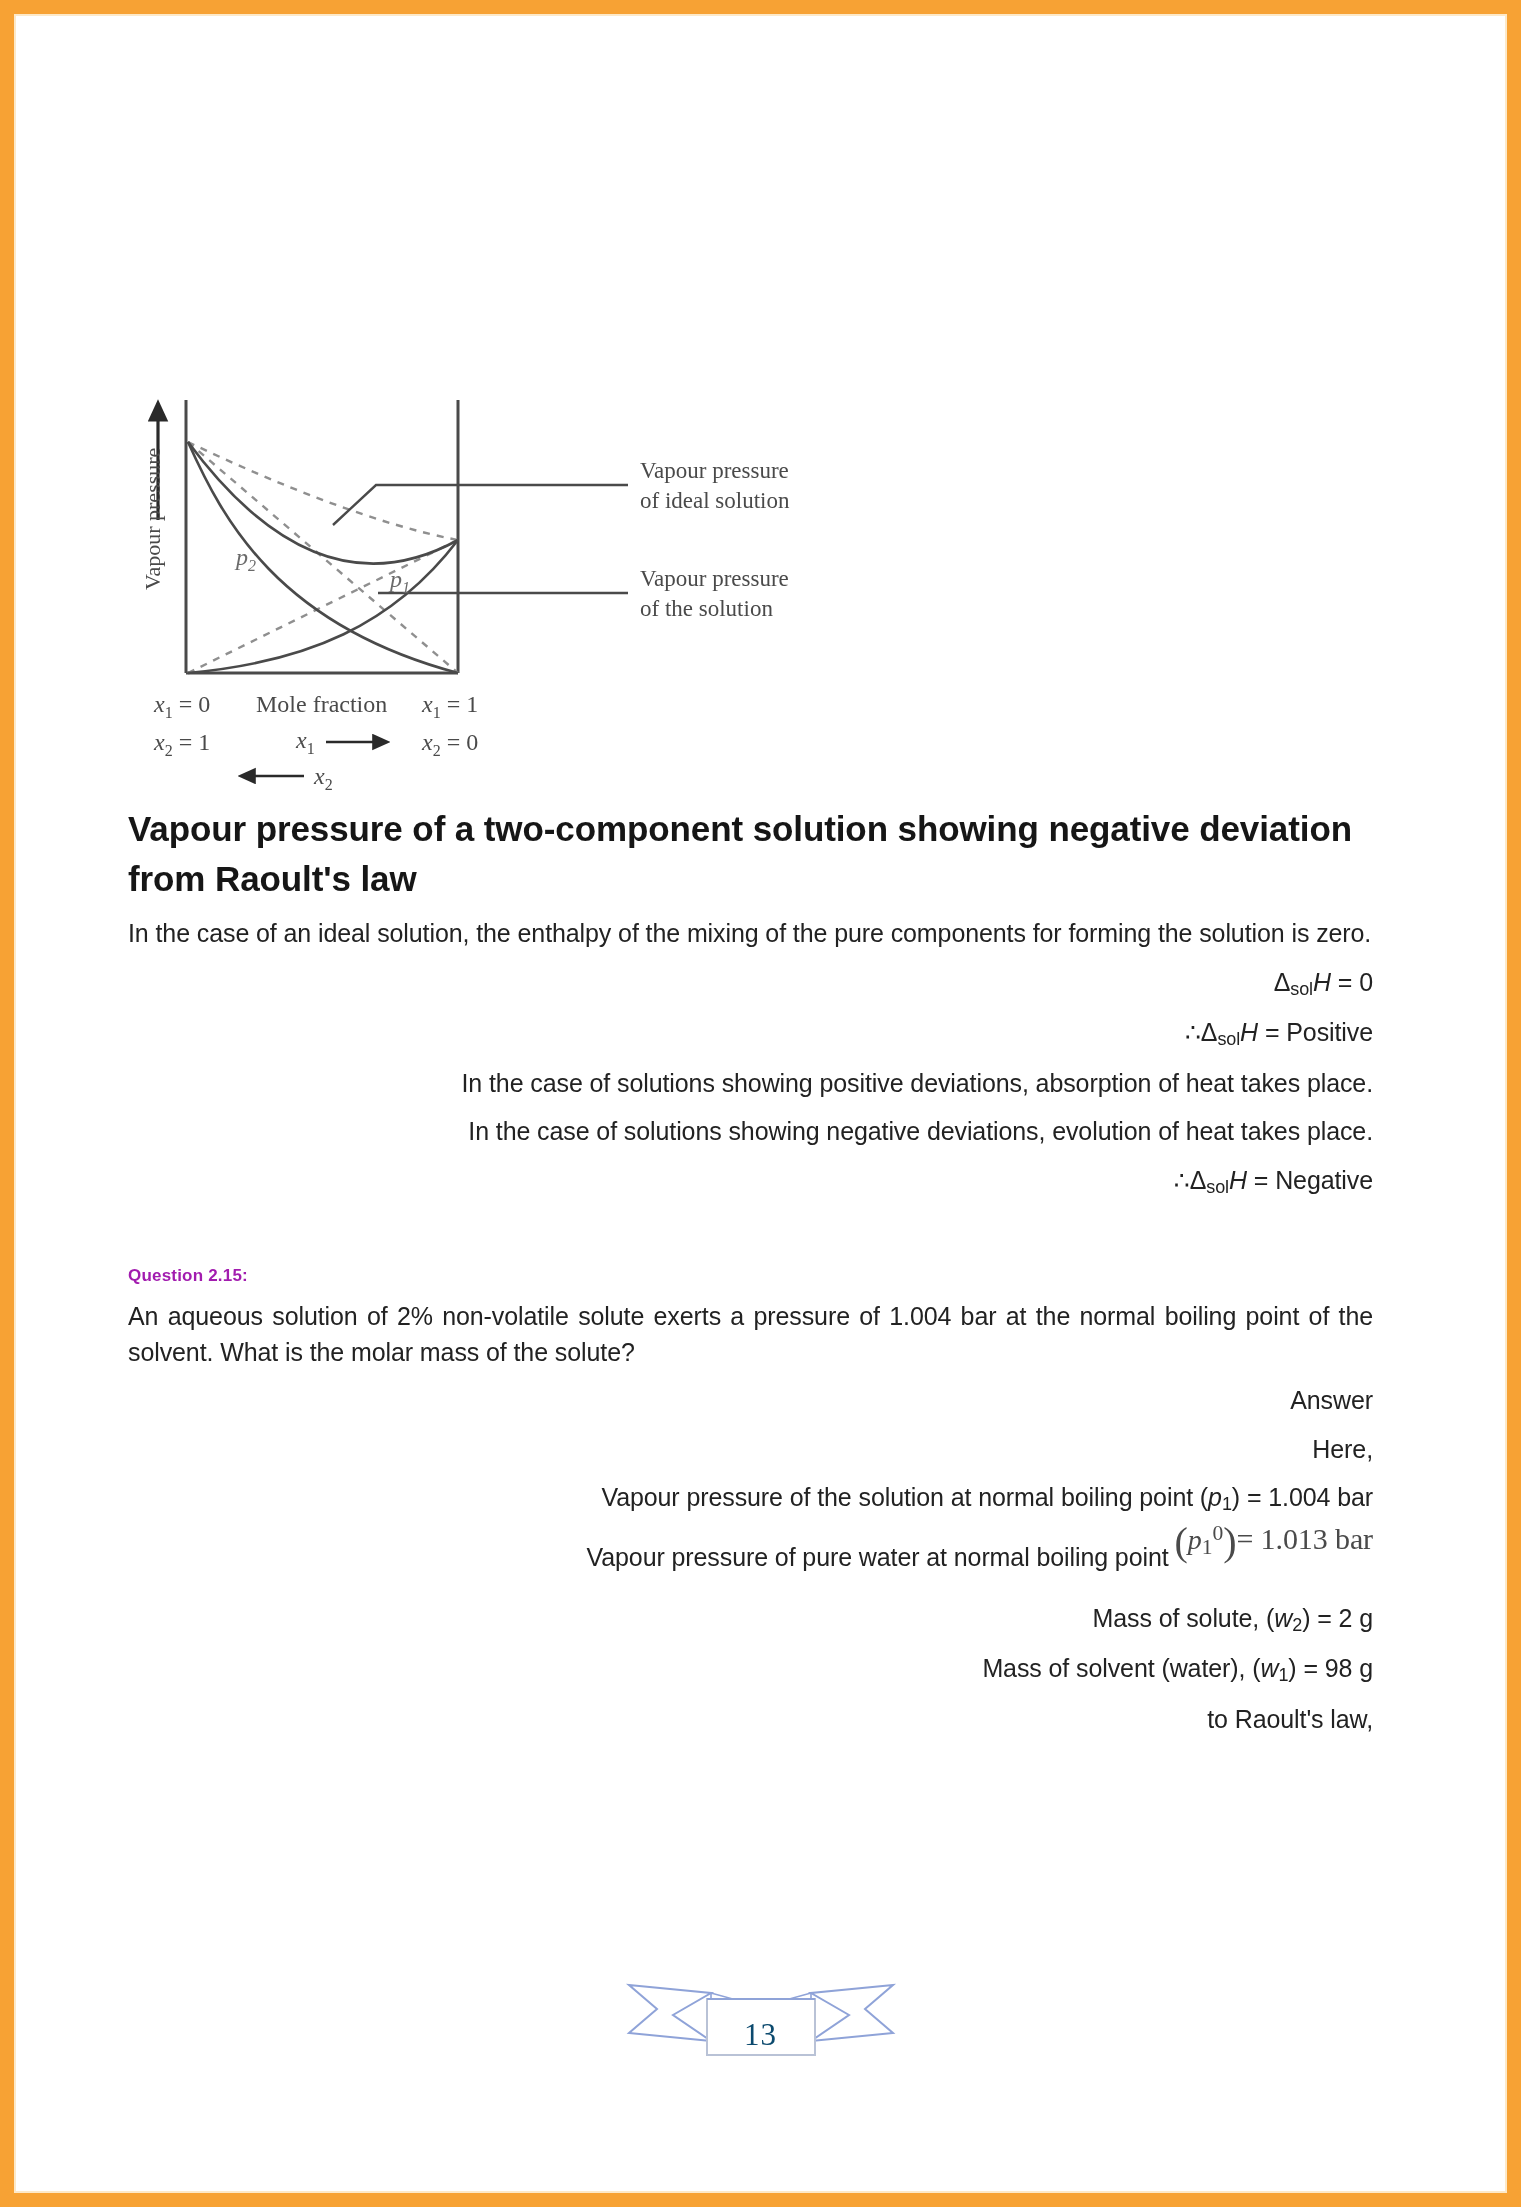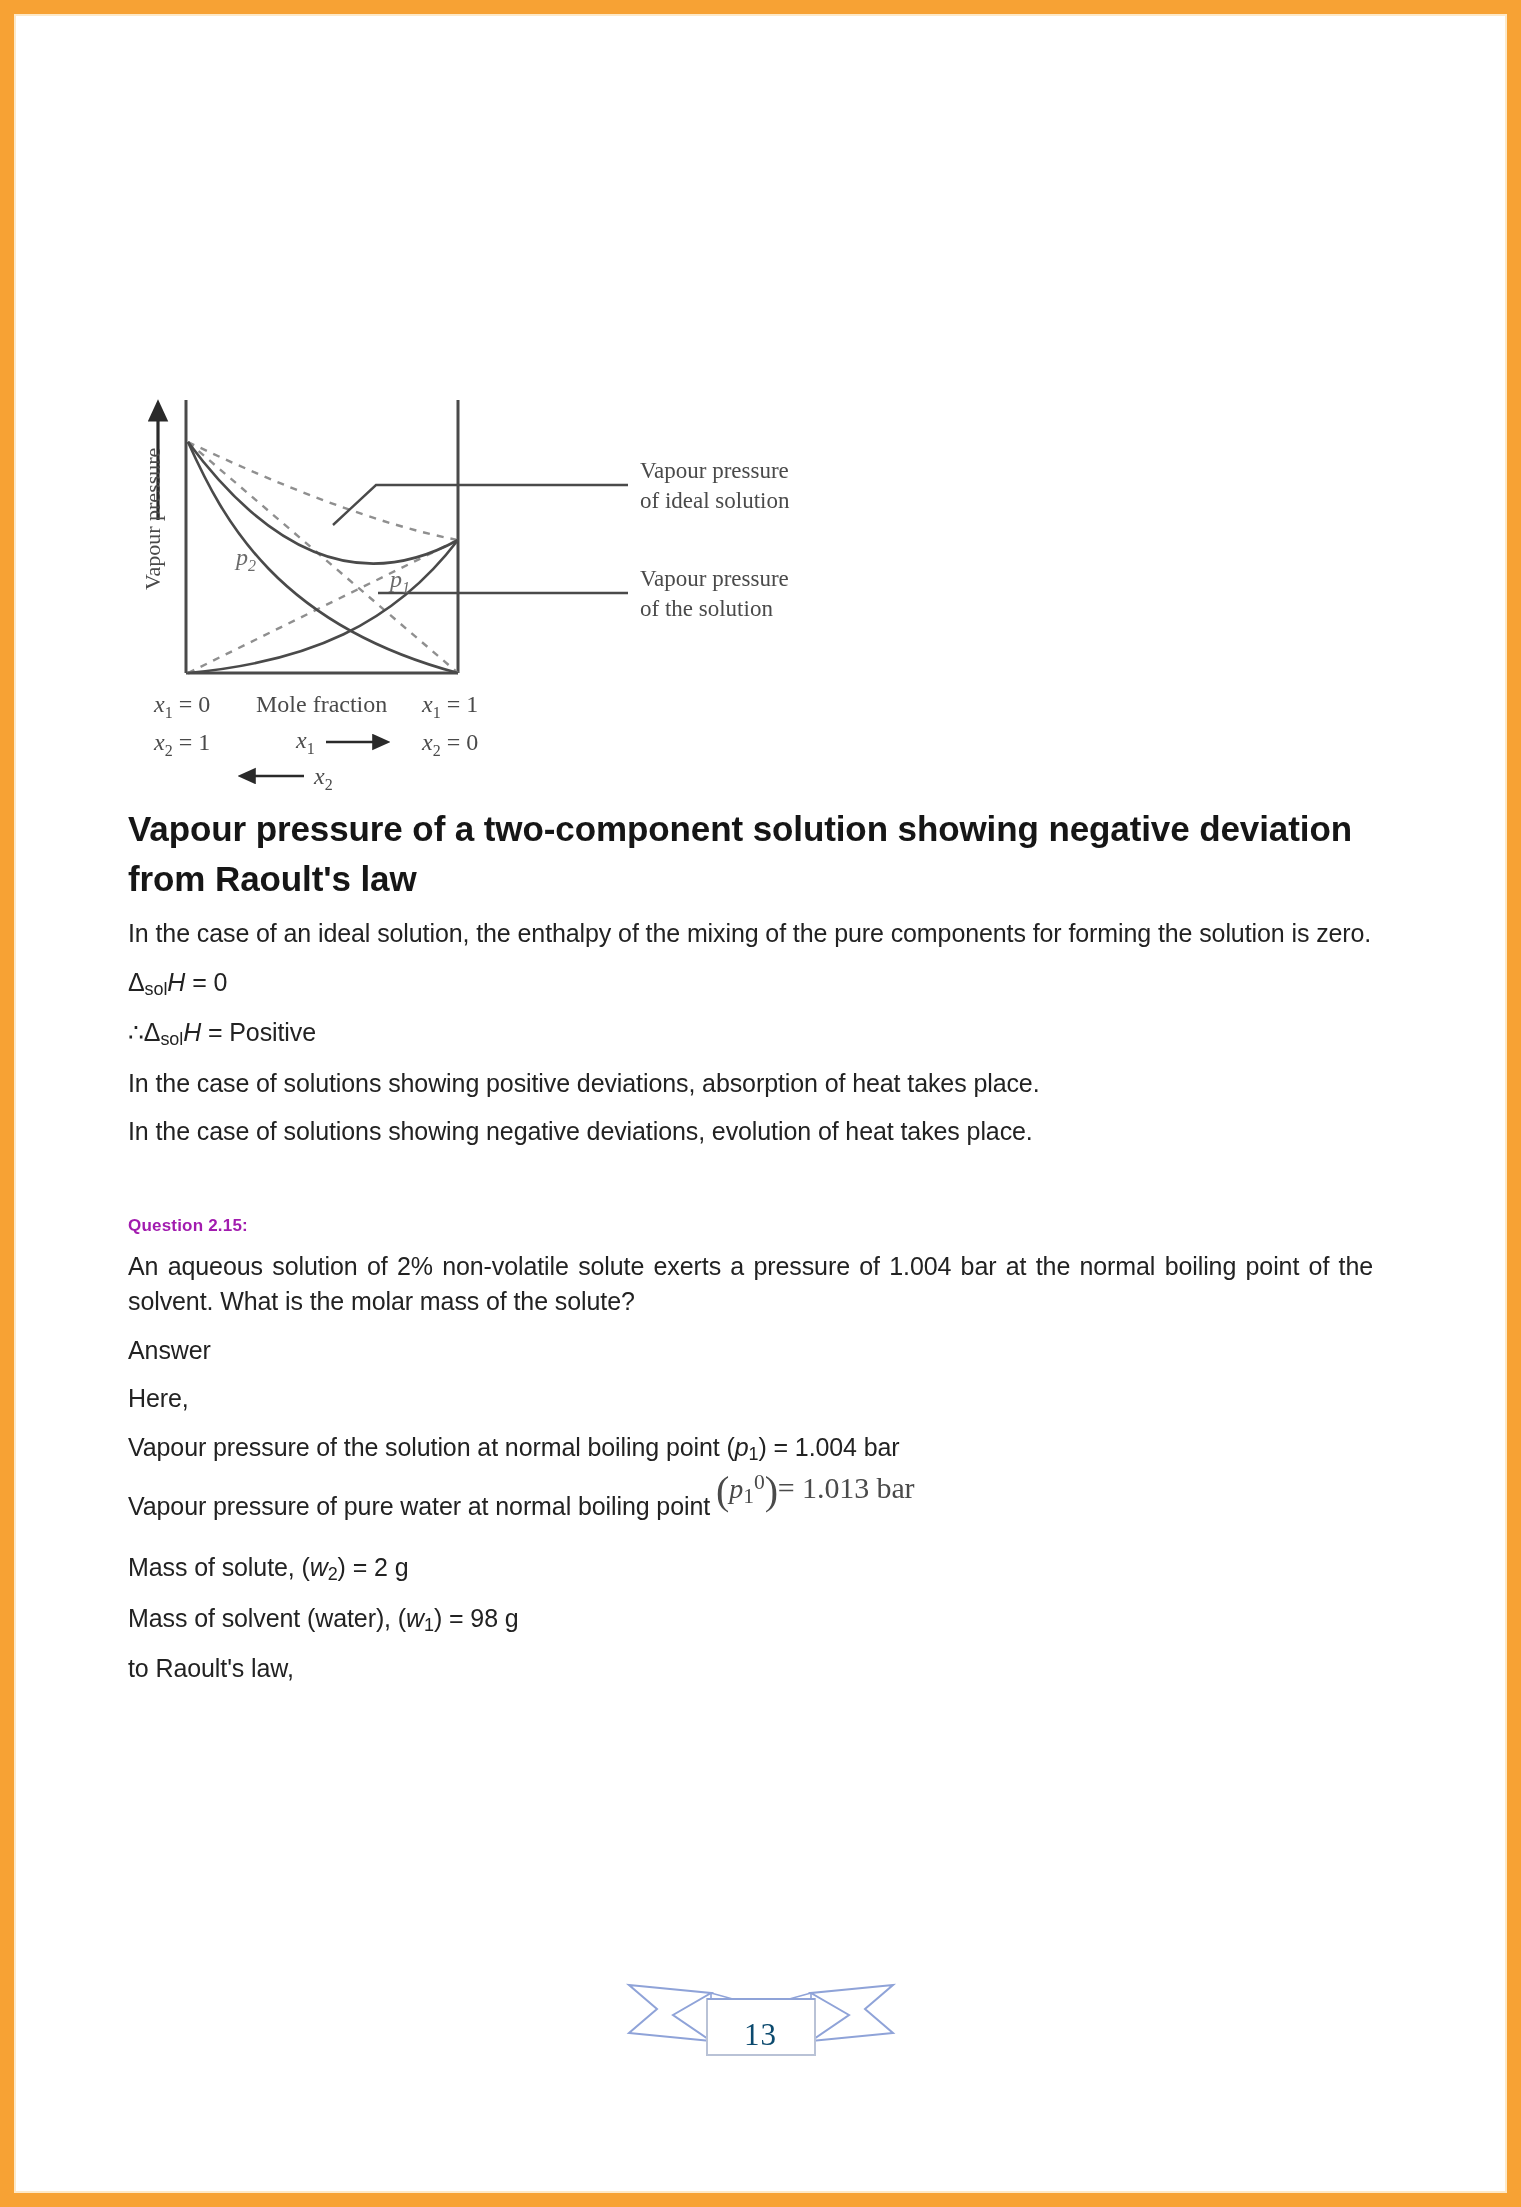--- a/index.html
+++ b/index.html
@@ -65,21 +65,21 @@
   }
   p.body {
     font-size: 25px;
     color: #222222;
     line-height: 1.42;
     margin: 13px 0 0 0;
     text-align: justify;
     width: 1245px;
     letter-spacing: -0.1px;
   }
-  p.body.nojust { text-align: left; }
+  p.body.nojust { text-align: right; }
   .qhead {
     font-size: 17px;
     font-weight: bold;
     color: #a21caf;
     margin: 66px 0 0 0;
     letter-spacing: 0.2px;
   }
   .sub { font-size: 0.72em; vertical-align: -0.22em; }
   .sup { font-size: 0.72em; vertical-align: 0.45em; }
   .ital { font-style: italic; }
@@ -188,20 +188,21 @@
     <p class="body">In the case of an ideal solution, the enthalpy of the mixing of the pure components for forming the solution is zero.</p>
 
     <p class="body nojust"><span>Δ</span><span class="sub">sol</span><span class="ital">H</span><span> = 0</span></p>
 
     <p class="body nojust"><span>∴Δ</span><span class="sub">sol</span><span class="ital">H</span><span> = Positive</span></p>
 
     <p class="body nojust">In the case of solutions showing positive deviations, absorption of heat takes place.</p>
 
     <p class="body nojust">In the case of solutions showing negative deviations, evolution of heat takes place.</p>
 
+    <p class="body nojust"><span>∴Δ</span><span class="sub">sol</span><span class="ital">H</span><span> = Negative</span></p>
 
     <div class="qhead">Question 2.15:</div>
 
     <p class="body">An aqueous solution of 2% non-volatile solute exerts a pressure of 1.004 bar at the normal boiling point of the solvent. What is the molar mass of the solute?</p>
 
     <p class="body nojust">Answer</p>
 
     <p class="body nojust">Here,</p>
 
     <p class="body nojust"><span>Vapour pressure of the solution at normal boiling point (</span><span class="ital">p</span><span class="sub">1</span><span>) = 1.004 bar</span></p>

